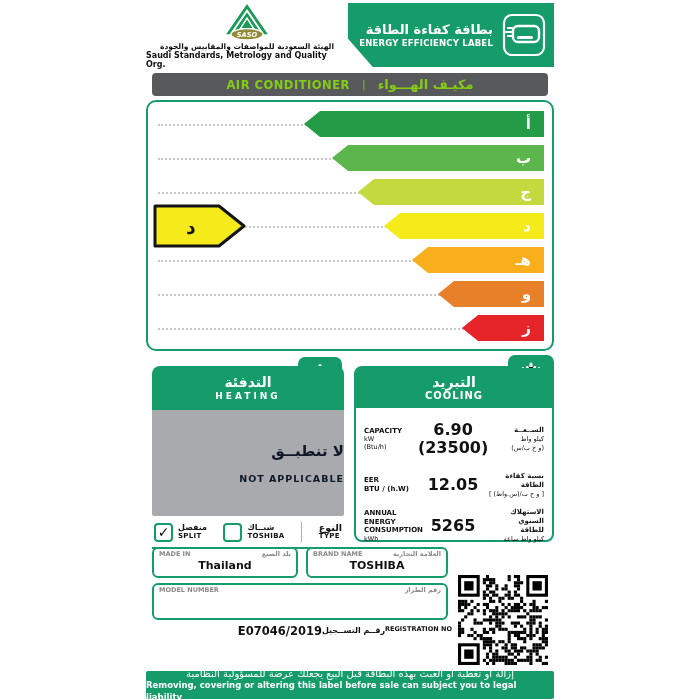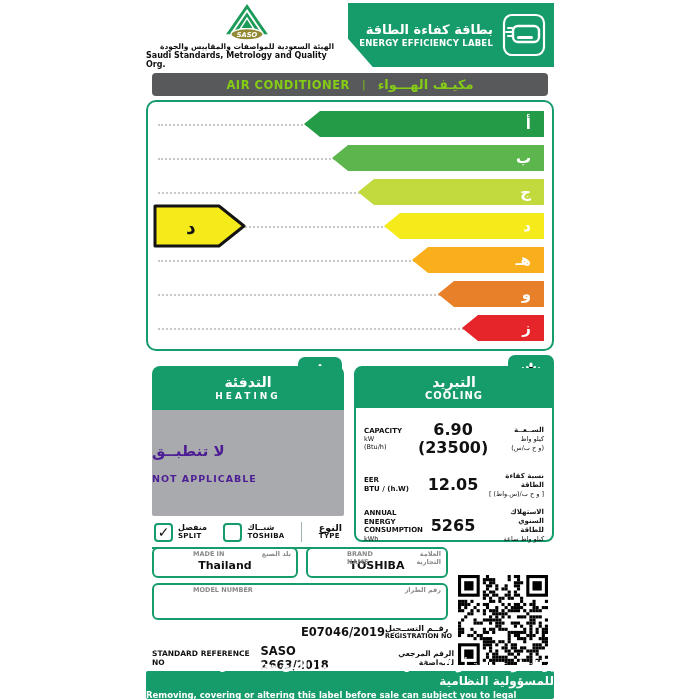--- a/index.html
+++ b/index.html
@@ -39,22 +39,22 @@
 
   
   .heating-col{position:absolute;left:12px;top:366px;width:192px;}
   .heat-box{position:relative;}
   .heat-tab{position:absolute;top:-9px;right:2px;width:44px;height:50px;background:var(--green);
     border-radius:7px 7px 0 0;display:flex;justify-content:center;padding-top:6px;box-sizing:border-box;}
   .heat-header{position:relative;height:44px;background:var(--green);border-radius:8px 8px 0 0;color:#fff;
     display:flex;flex-direction:column;align-items:center;justify-content:center;line-height:1.2;}
   .heat-header .ar{font-size:14px;font-weight:bold;}
   .heat-header .en{font-size:9px;font-weight:bold;letter-spacing:3px;}
-  .heat-body{height:106px;background:#a8aaad;color:#4c1d95;display:flex;flex-direction:column;
-    align-items:flex-start;justify-content:center;gap:13px;border-radius:0 0 2px 2px;}
+  .heat-body{height:106px;background:#a8aaad;color:#0f172a;display:flex;flex-direction:column;
+    align-items:flex-end;justify-content:center;gap:13px;border-radius:0 0 2px 2px;}
   .heat-body .ar{font-size:15px;font-weight:bold;}
   .heat-body .en{font-size:9.5px;font-weight:bold;letter-spacing:1px;}
   .type-row{margin-top:6px;display:flex;align-items:center;justify-content:space-between;padding:0 2px;}
   .type-opt{display:flex;align-items:center;gap:5px;}
   .checkbox{width:19px;height:19px;border:2px solid var(--green);border-radius:4px;background:#fff;
     display:flex;align-items:center;justify-content:center;font-size:14px;font-weight:bold;box-sizing:border-box;}
   .opt-label{display:flex;flex-direction:column;align-items:flex-start;line-height:1.1;}
   .opt-label .ar{font-size:8px;font-weight:bold;}
   .opt-label .en{font-size:7px;font-weight:bold;letter-spacing:.3px;}
   .type-divider{width:1.5px;height:20px;background:#9fb4ad;}
@@ -80,41 +80,41 @@
   .cr-sub{font-weight:normal;font-size:6.5px;}
   .row-cap{height:52px;}
   .row-eer{height:40px;}
   .row-ann{height:42px;}
 
   
   .info{position:absolute;left:12px;top:547px;width:402px;height:120px;}
   .info-row1{display:flex;gap:8px;}
   .ibox{border:2px solid var(--green);border-radius:6px;position:relative;height:31px;box-sizing:border-box;background:#fff;}
   .ibox-labels{position:absolute;top:1px;left:5px;right:5px;display:flex;justify-content:space-between;
-    font-size:6.5px;color:#8a8a8a;font-weight:bold;margin-left:34px;}
+    font-size:6.5px;color:#8a8a8a;font-weight:bold;}
   .ibox-value{text-align:center;margin-top:10px;font-weight:bold;font-size:11px;}
   .made-box{width:146px;}
   .brand-box{width:142px;}
   .model-box{margin-top:5px;width:296px;height:37px;}
   .model-box .ibox-value{margin-top:6px;line-height:1.2;}
   .reg-row{margin-top:4px;width:300px;display:flex;justify-content:flex-end;align-items:center;}
   .reg-row .val{font-size:11.5px;font-weight:bold;}
-  .mini-labels{display:flex;flex-direction:column;align-items:flex-start;line-height:1.15;}
+  .mini-labels{display:flex;flex-direction:row;align-items:flex-start;line-height:1.15;}
   .mini-labels .ar{font-size:8px;font-weight:bold;}
   .mini-labels .en{font-size:6.5px;font-weight:bold;}
   .std-row{margin-top:3px;width:302px;display:flex;justify-content:space-between;align-items:center;}
   .std-row .en{font-size:7.5px;font-weight:bold;}
   .std-row .val{font-size:11.5px;font-weight:bold;}
   .std-row .ar{font-size:7.5px;font-weight:bold;}
   .qr-wrap{position:absolute;right:6px;top:28px;width:90px;height:90px;}
 
   
   .footer{position:absolute;left:6px;right:6px;top:671px;height:28px;background:var(--green);border-radius:2px;
     color:#fff;display:flex;flex-direction:column;align-items:center;justify-content:center;line-height:1.3;}
-  .footer .ar{font-size:12px;font-weight:bold;}
+  .footer .ar{font-size:10px;font-weight:normal;}
   .footer .en{font-size:8.5px;font-weight:bold;}
 
   :root{--green:#169b6a;}
 </style>
 </head>
 <body>
 
 <div id="label">
 
   <div class="header">
@@ -346,25 +346,20 @@
         <span>MODEL NUMBER</span>
         <span dir="rtl">رقم الطراز</span>
       </div>
     </div>
     <div class="reg-row">
       <span class="val">E07046/2019</span>
       <span class="mini-labels">
         <span class="ar" dir="rtl">رقــم التســجيل</span>
         <span class="en">REGISTRATION NO</span>
       </span>
-    </div>
-    <div class="std-row">
-      <span class="en">STANDARD REFERENCE NO</span>
-      <span class="val">SASO 2663/2018</span>
-      <span class="ar" dir="rtl">الرقم المرجعي للمواصفة</span>
     </div>
     <div class="qr-wrap">
       <svg width="90" height="90" viewBox="0 0 29 29">
         <rect x="0" y="0" width="29" height="29" fill="#fff"></rect>
         <g fill="#000">
           <rect x="0" y="0" width="7" height="7"></rect>
             <rect x="1" y="1" width="5" height="5" fill="#fff"></rect>
             <rect x="2" y="2" width="3" height="3"></rect>
           <rect x="22" y="0" width="7" height="7"></rect>
             <rect x="23" y="1" width="5" height="5" fill="#fff"></rect>

